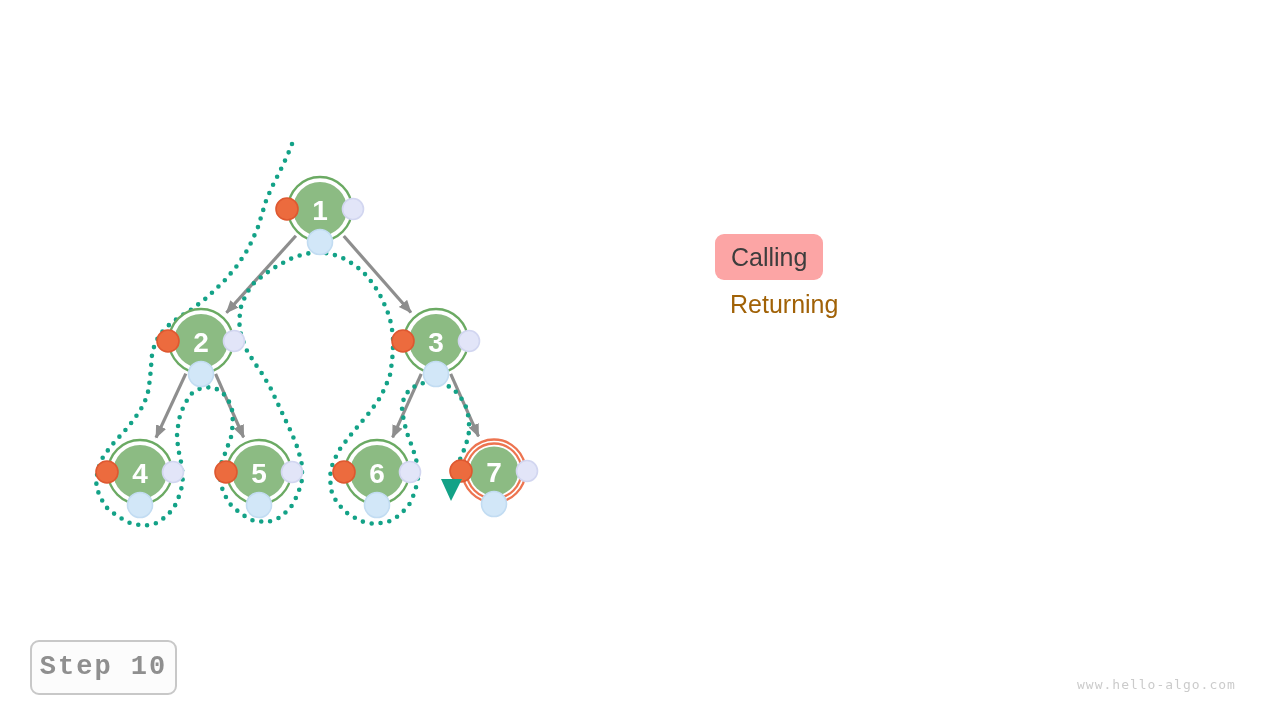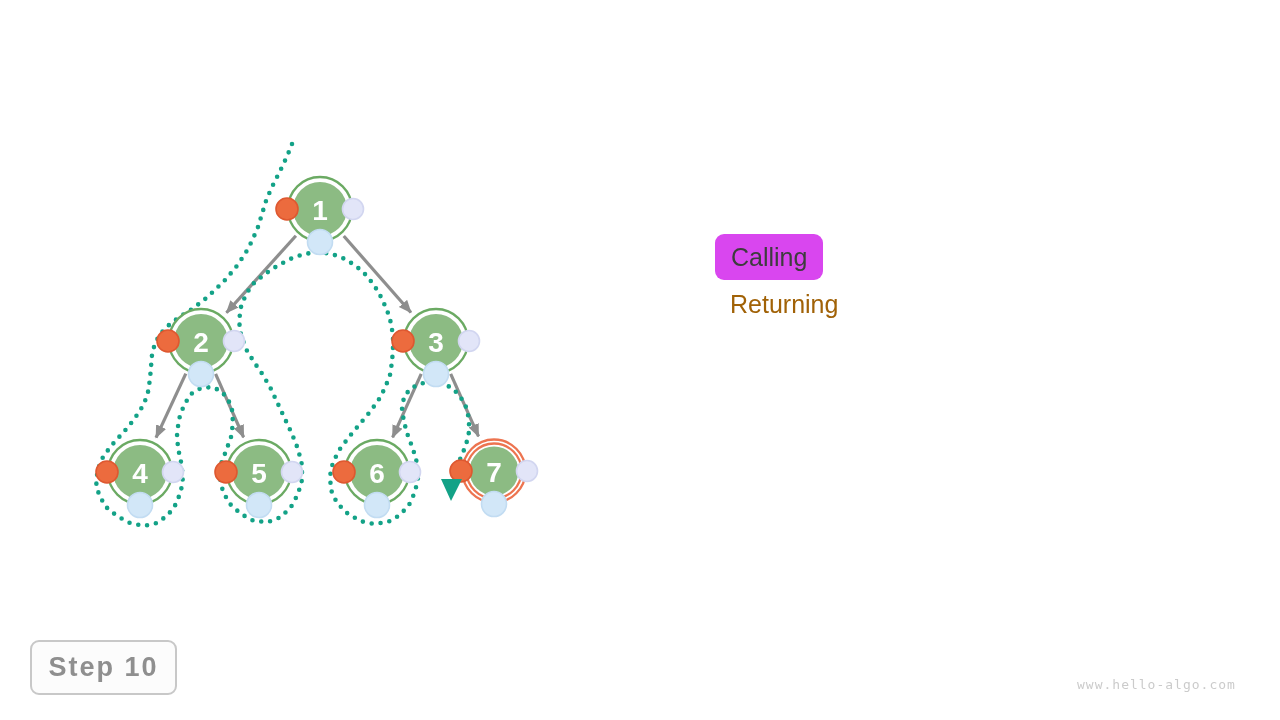--- a/index.html
+++ b/index.html
@@ -5,21 +5,21 @@
   html,body { margin:0; padding:0; background:#ffffff; }
   .stage {
     position:relative; width:1280px; height:720px; background:#ffffff;
     overflow:hidden; font-family:"Liberation Sans", sans-serif;
   }
   .stage svg { position:absolute; left:0; top:0; }
 
   
   .chip {
     position:absolute; left:715px; top:234px; height:46px;
-    padding:0 16px; background:#d946ef; border-radius:9px;
+    padding:0 16px; background:#fca5a5; border-radius:9px;
     font-size:25px; line-height:46px; color:#3d3d3d;
   }
   .returning {
     position:absolute; left:730px; top:290px;
     font-size:25px; color:#a16207;
   }
   .trav-line {
     position:absolute; left:731px; top:367px; white-space:nowrap;
     font-size:23px; color:#3b3b3b;
   }
@@ -34,21 +34,21 @@
     position:absolute; left:743px; top:407px; white-space:pre;
     font-size:32px; letter-spacing:2.5px; color:#454545;
   }
   .seq-current { font-weight:bold; }
 
   
   .step-box {
     position:absolute; left:30px; top:640px; width:147px; height:55px;
     box-sizing:border-box; border:2px solid #c8c8c8; border-radius:9px;
     background:#fcfcfc; color:#8f8f8f; text-align:center;
-    font-family:Liberation Sans, sans-serif; font-weight:600;
+    font-family:Liberation Mono, monospace; font-weight:600;
     font-size:27px; line-height:51px; letter-spacing:2px;
   }
 
   
   .watermark {
     position:absolute; left:1077px; top:677px;
     font-family:"DejaVu Sans Mono", monospace;
     font-size:13px; letter-spacing:1px; color:#cbcbcb;
   }
 </style>

